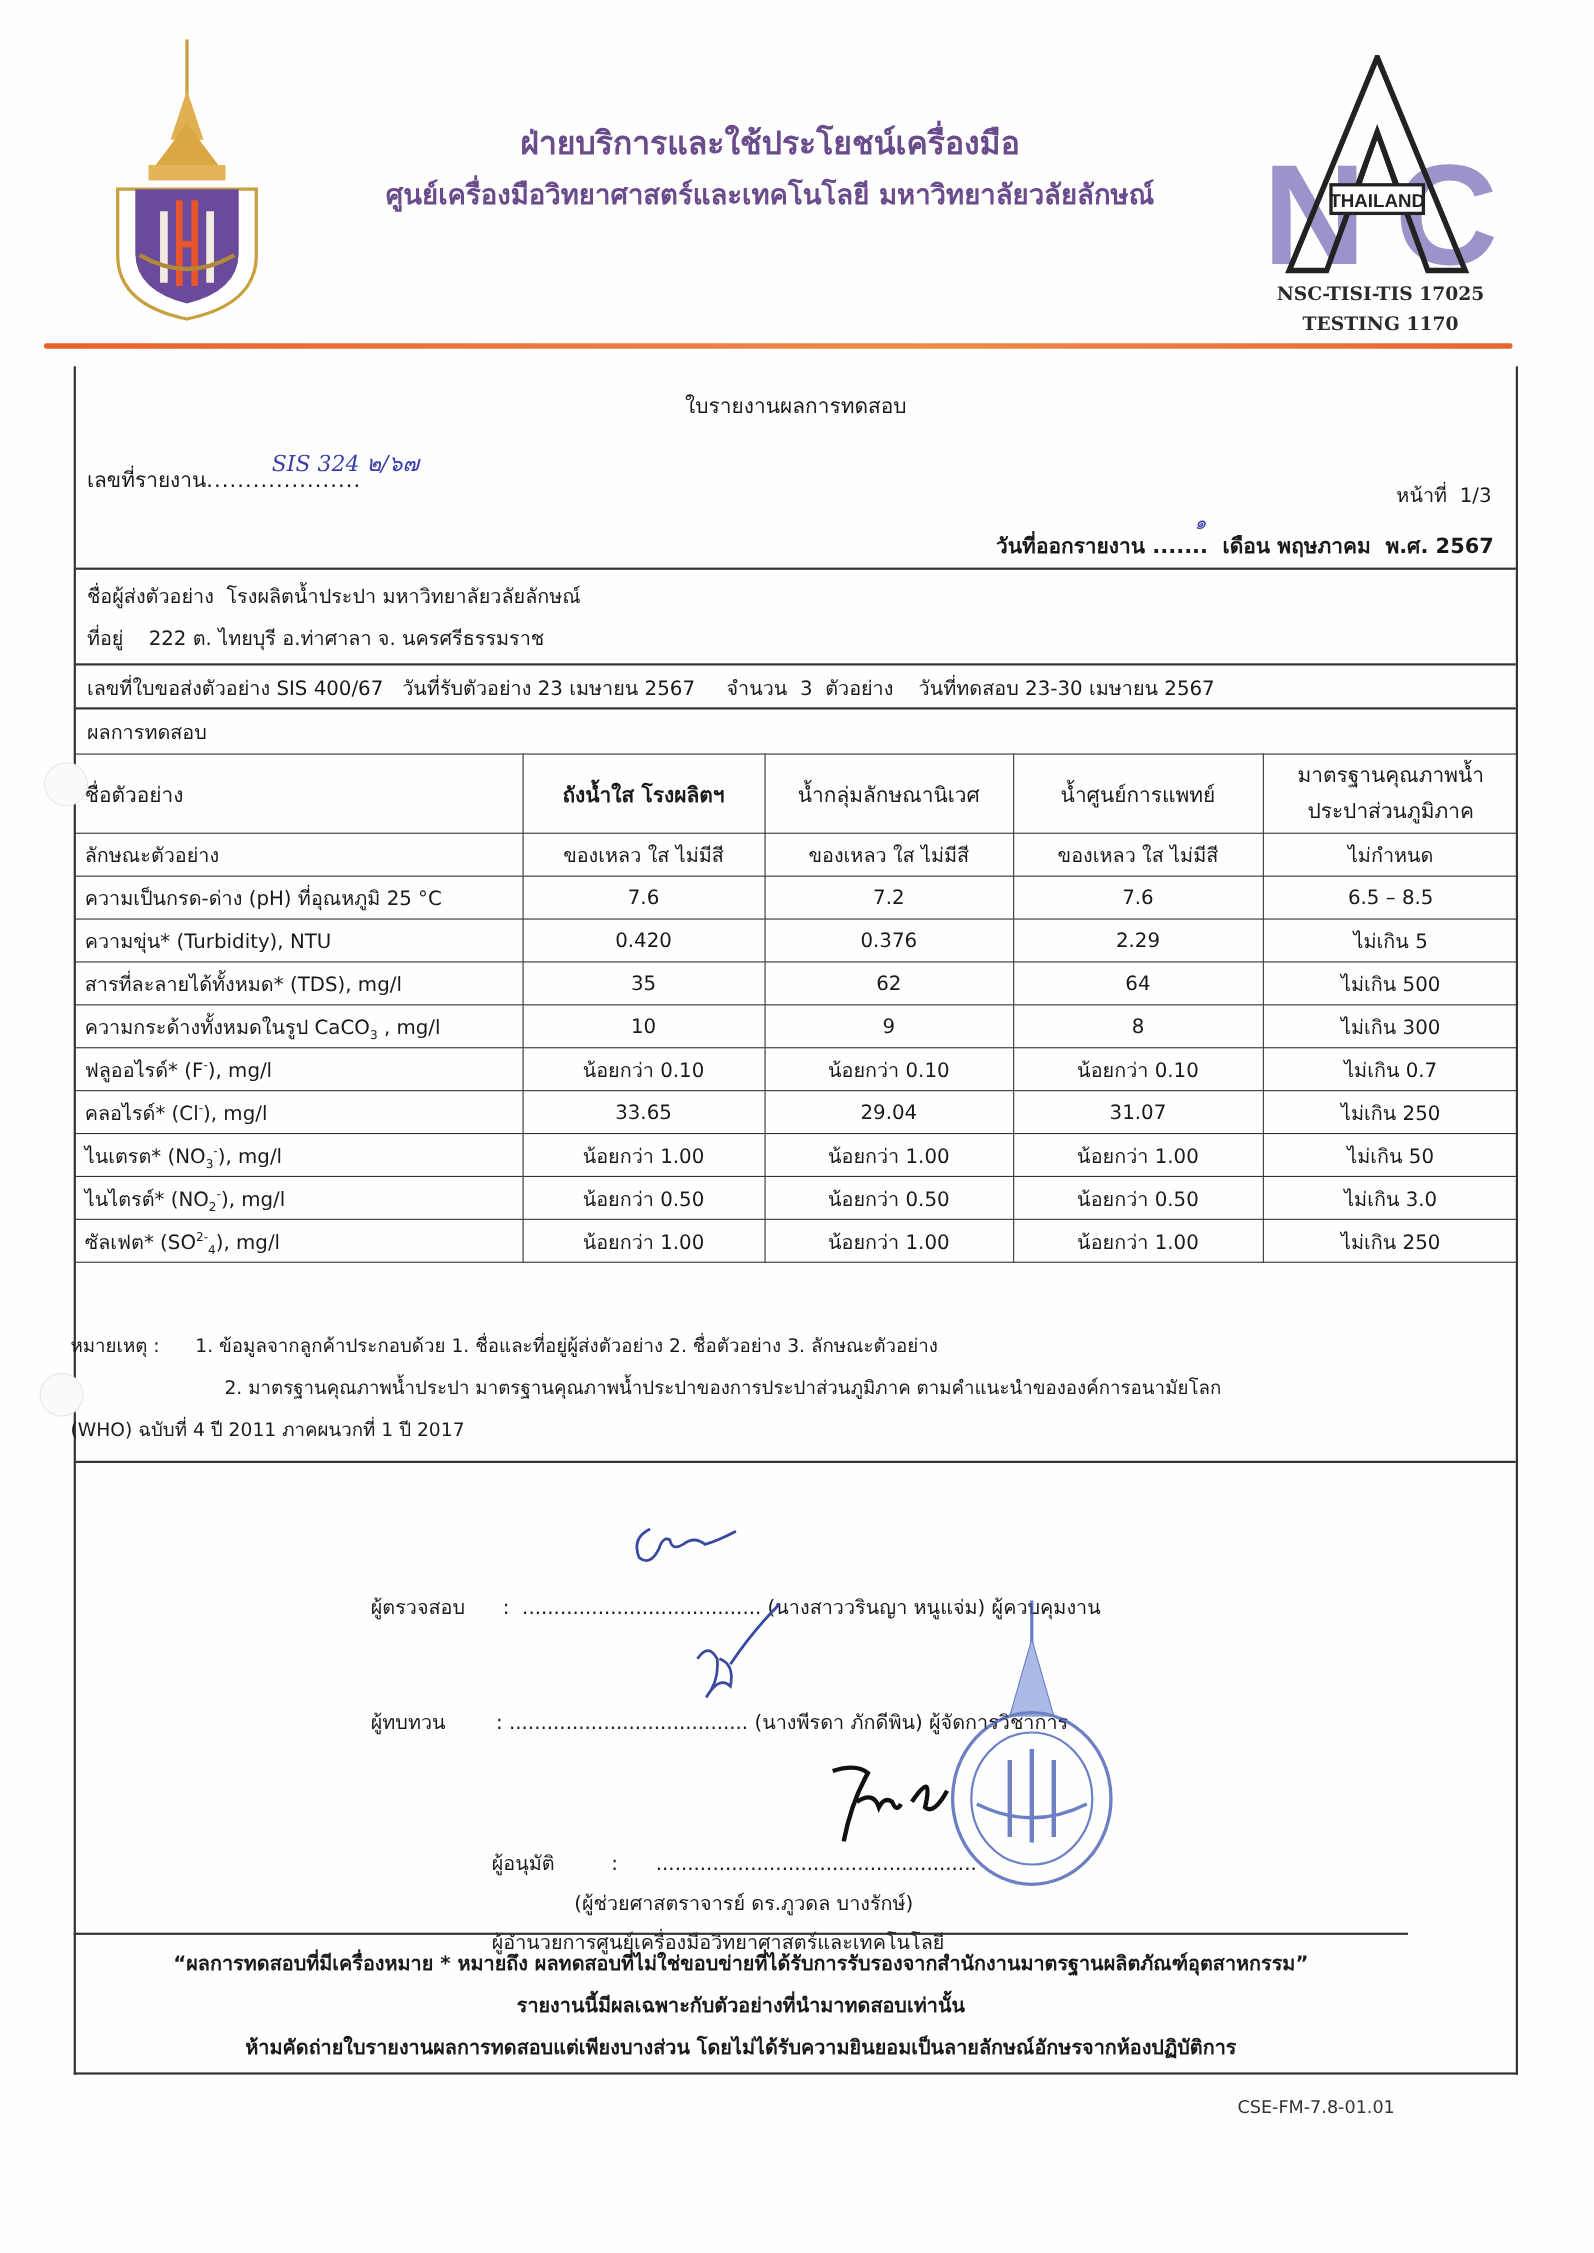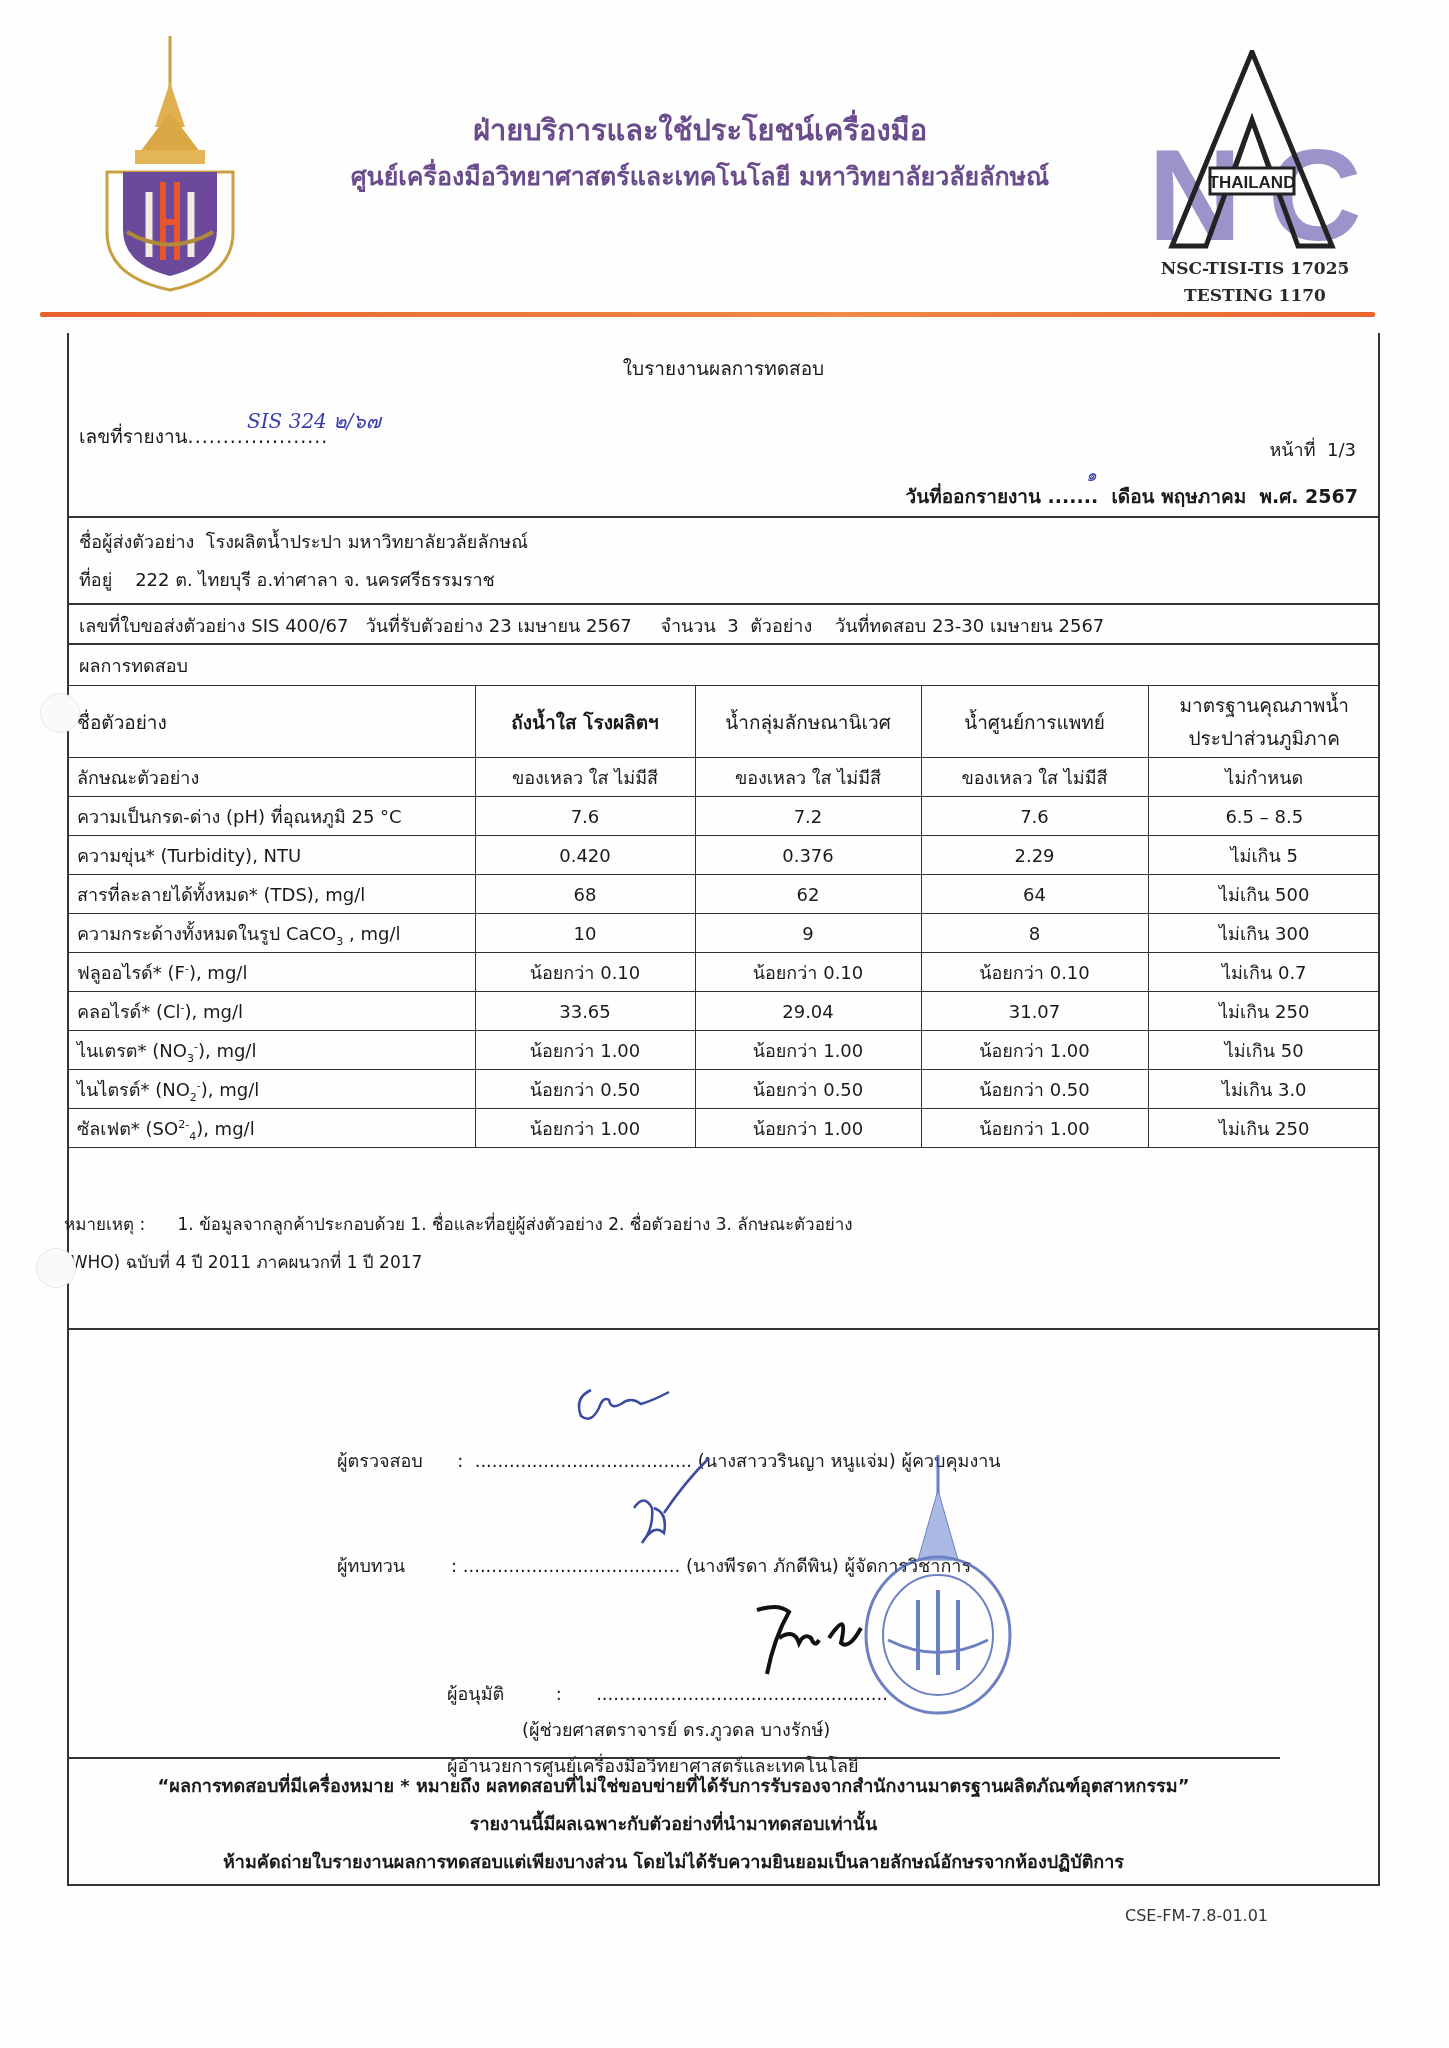--- a/index.html
+++ b/index.html
@@ -174,21 +174,21 @@
     </tr>
     <tr>
       <td class="param">ความขุ่น* (Turbidity), NTU</td>
       <td>0.420</td>
       <td>0.376</td>
       <td>2.29</td>
       <td>ไม่เกิน 5</td>
     </tr>
     <tr>
       <td class="param">สารที่ละลายได้ทั้งหมด* (TDS), mg/l</td>
-      <td>68</td>
+      <td>35</td>
       <td>62</td>
       <td>64</td>
       <td>ไม่เกิน 500</td>
     </tr>
     <tr>
       <td class="param"><span>ความกระด้างทั้งหมดในรูป CaCO</span><sub>3</sub><span> , mg/l</span></td>
       <td>10</td>
       <td>9</td>
       <td>8</td>
       <td>ไม่เกิน 300</td>
@@ -229,20 +229,21 @@
       <td>ไม่เกิน 250</td>
     </tr>
   </tbody>
     </table>
 
   <div class="notes" style="top:872px; left:-5px;">
     <div class="row1">
       <span>หมายเหตุ :</span>&nbsp;&nbsp;&nbsp;&nbsp;&nbsp;
       <span>1. ข้อมูลจากลูกค้าประกอบด้วย 1. ชื่อและที่อยู่ผู้ส่งตัวอย่าง 2. ชื่อตัวอย่าง  3. ลักษณะตัวอย่าง</span>
     </div>
+    <div class="row2">2. มาตรฐานคุณภาพน้ำประปา มาตรฐานคุณภาพน้ำประปาของการประปาส่วนภูมิภาค ตามคำแนะนำขององค์การอนามัยโลก</div>
     <div>(WHO) ฉบับที่ 4 ปี 2011 ภาคผนวกที่ 1 ปี 2017</div>
   </div>
 
   <div class="hline" style="top:995px;"></div>
 
   <div class="sig-block" style="left:268px; top:1085px;">
     <span>ผู้ตรวจสอบ</span>&nbsp;&nbsp;&nbsp;&nbsp;&nbsp;
     <span>:</span>&nbsp;
     <span>......................................</span>
     <span>(นางสาววรินญา  หนูแจ่ม) ผู้ควบคุมงาน</span>

